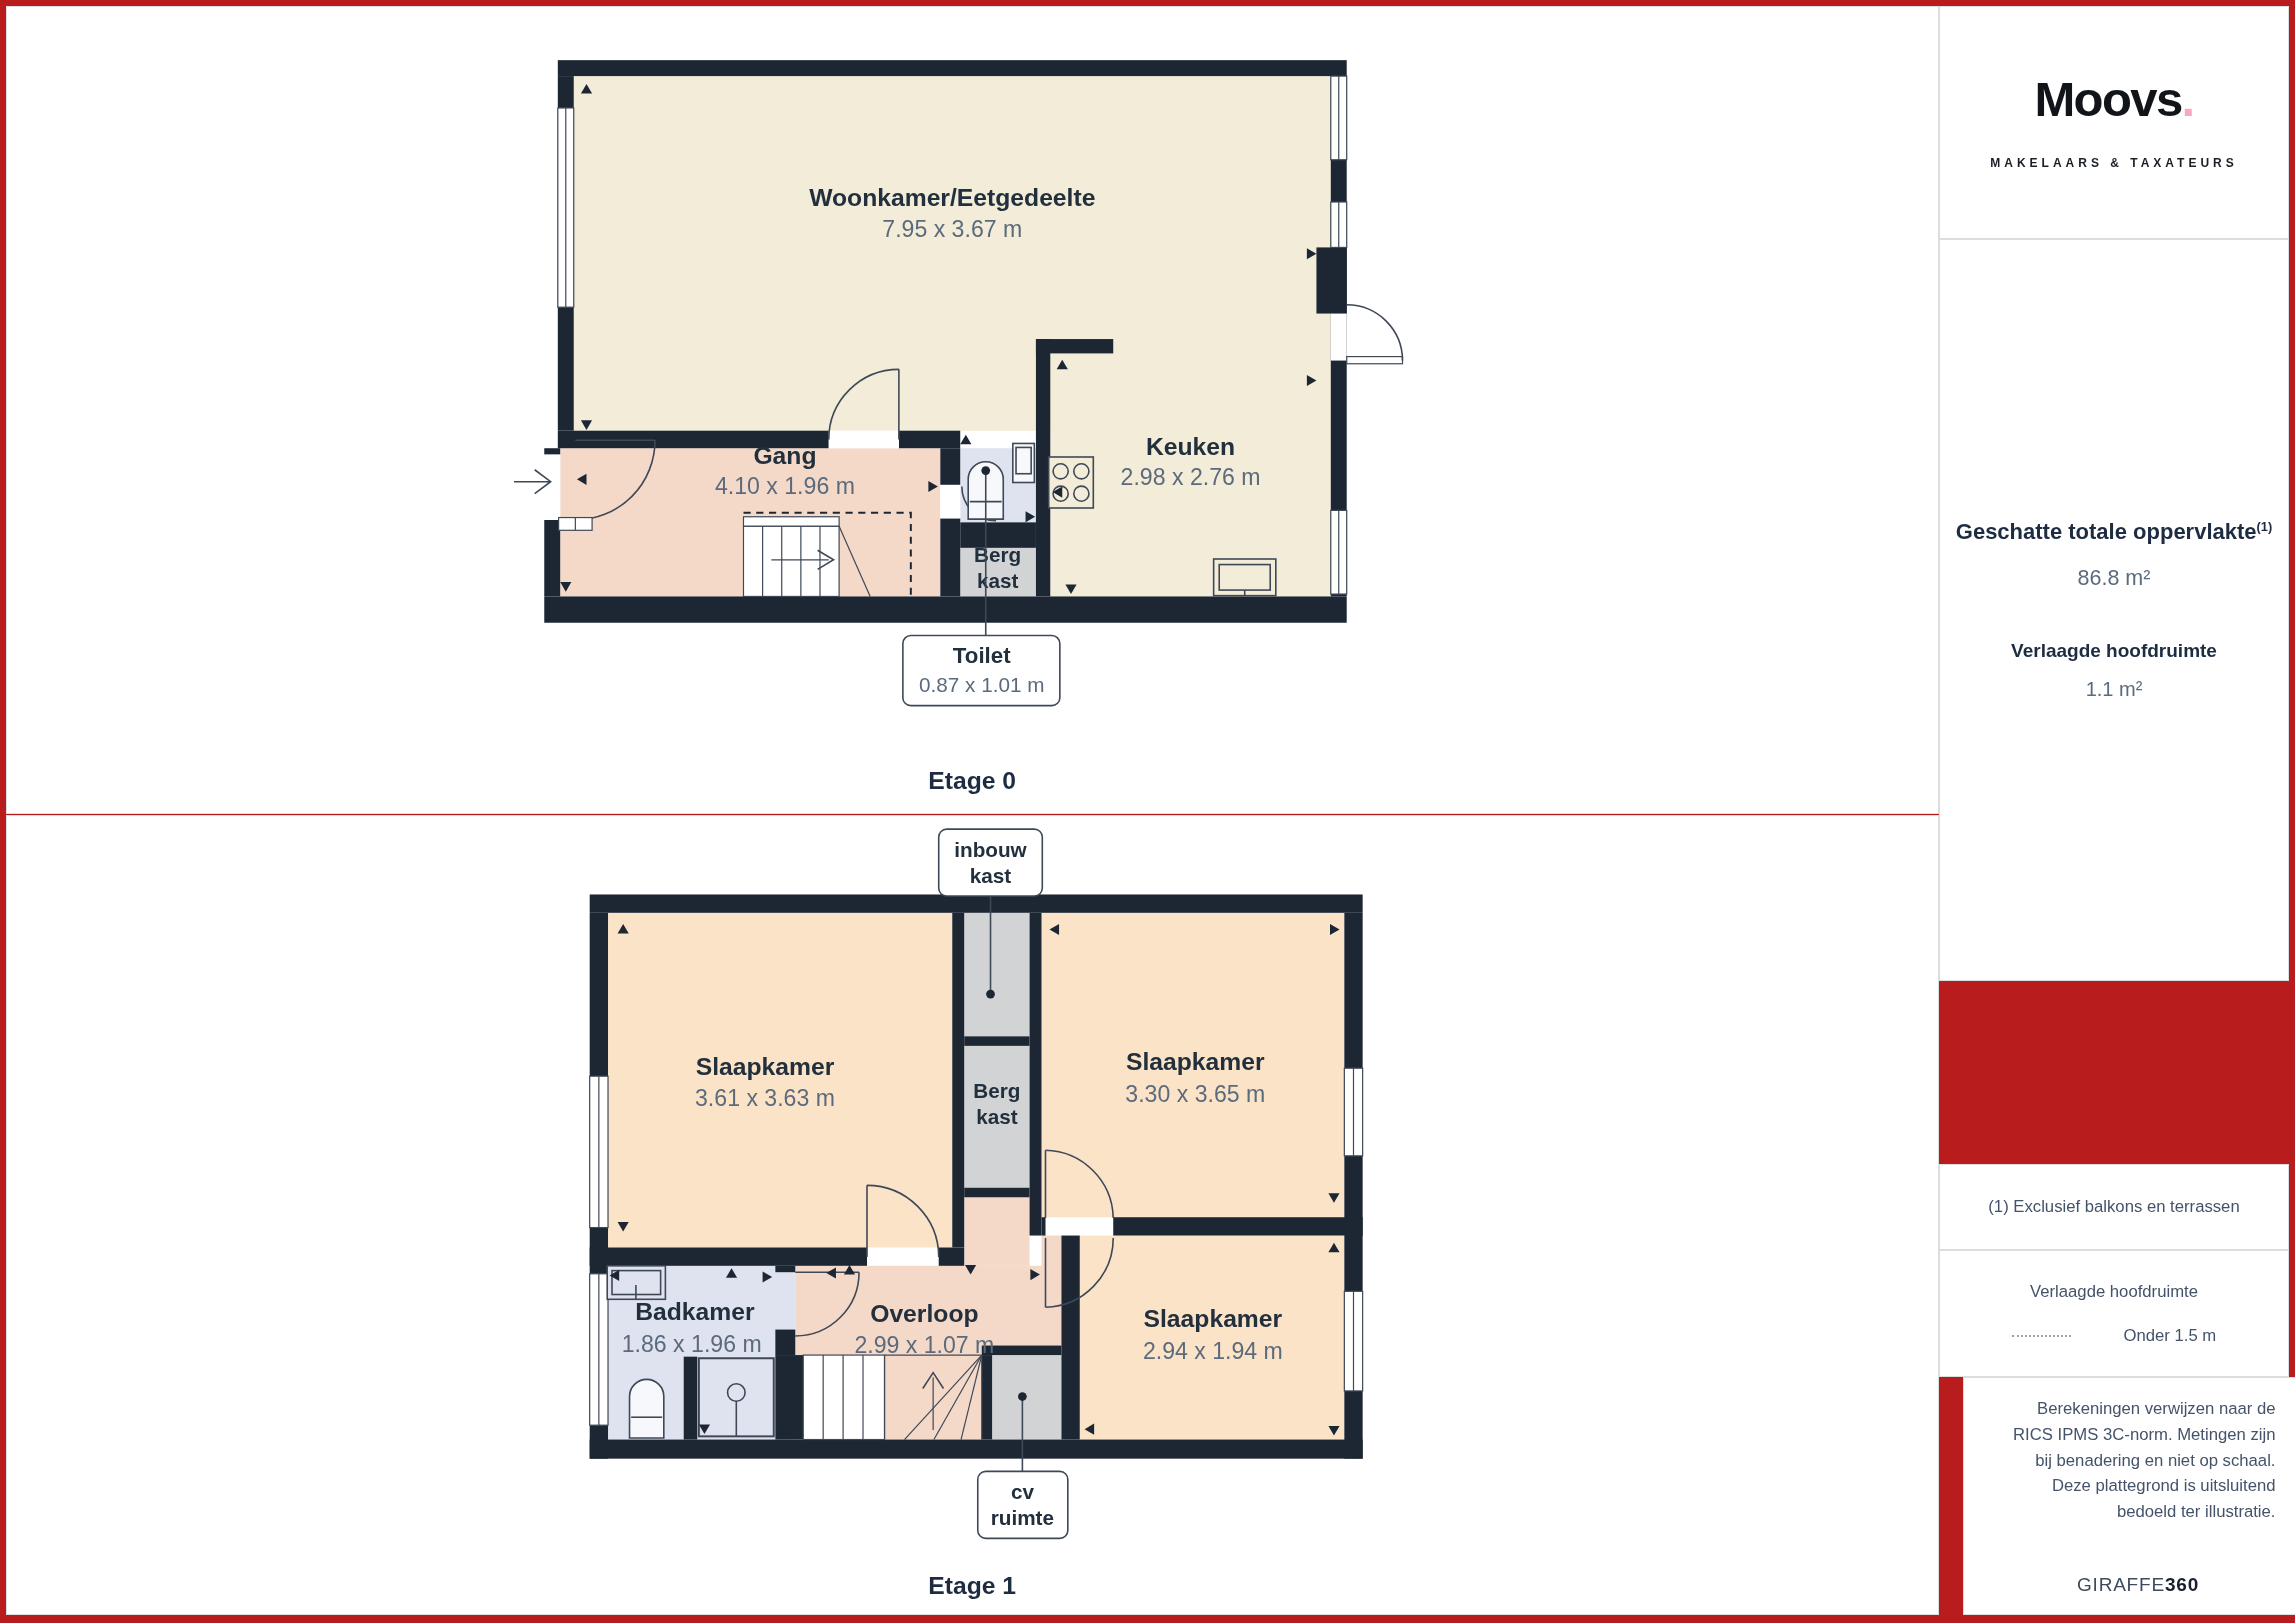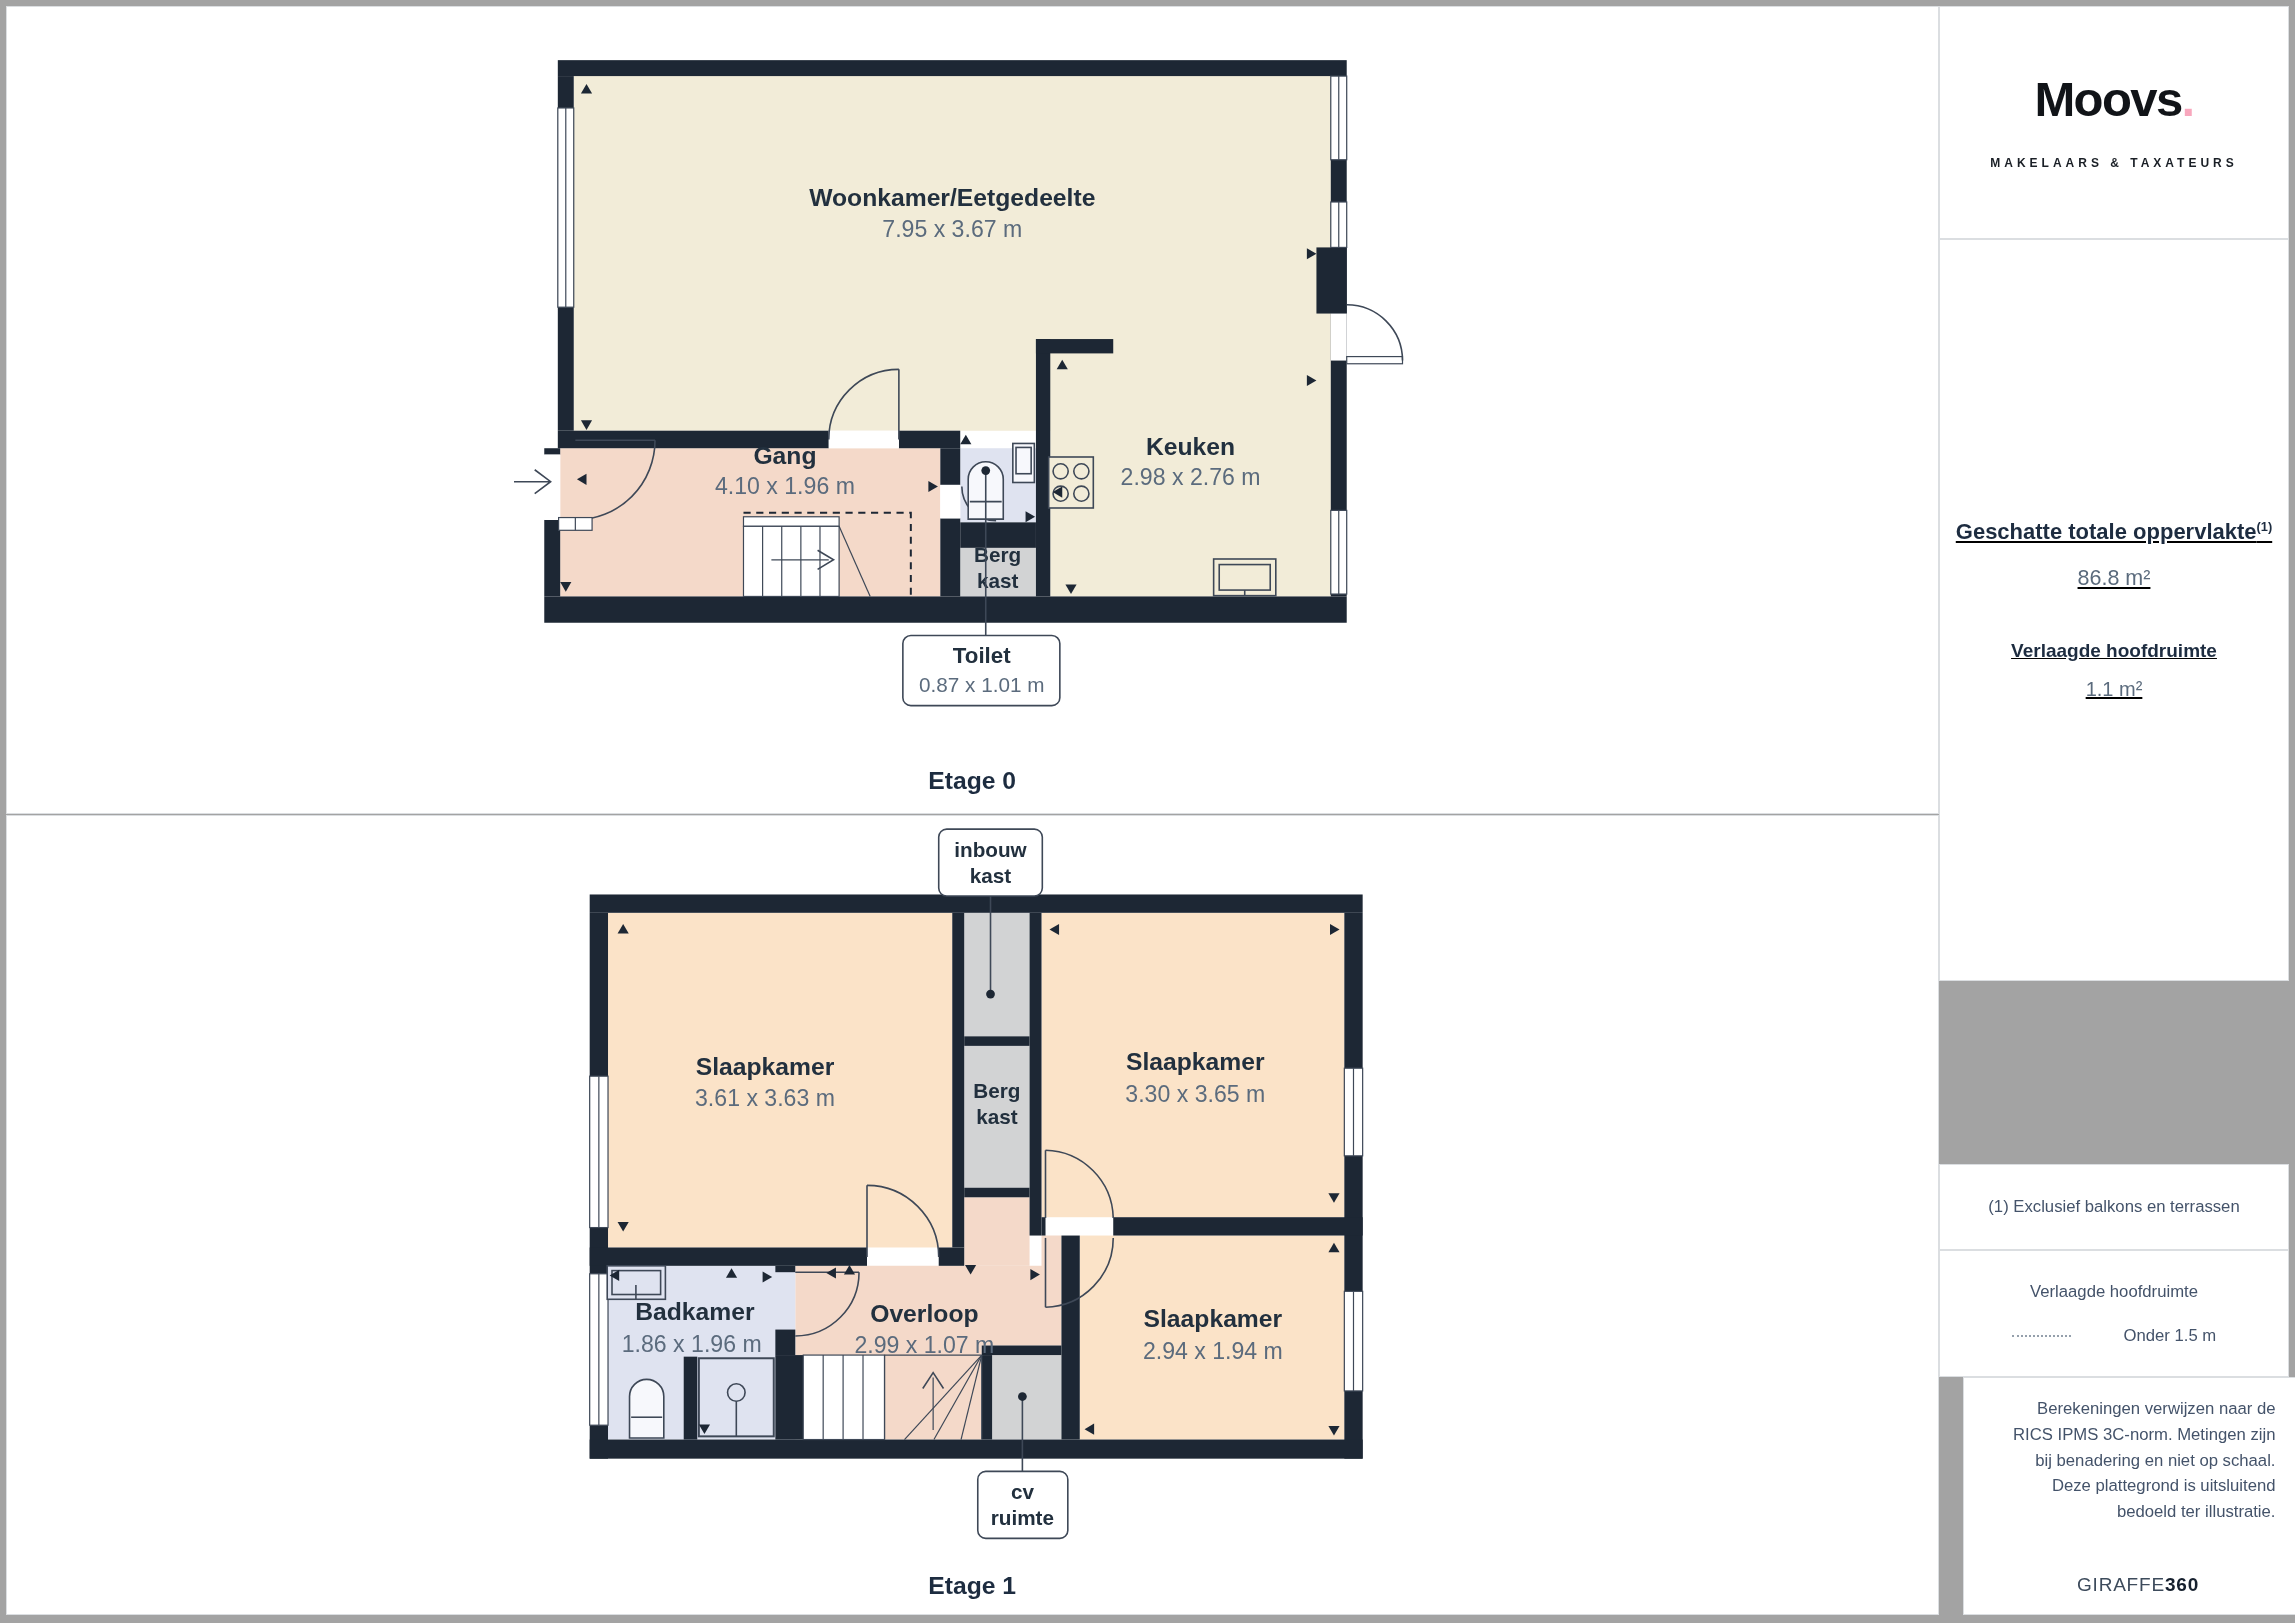--- a/index.html
+++ b/index.html
@@ -1,24 +1,24 @@
 <!DOCTYPE html>
 <html style="font-size:12.8px"><head>
 <meta charset="utf-8">
 <style>
   html,body{margin:0;padding:0;background:#fff;}
-  .page{position:relative;width:2295px;height:1624px;background:#a3a3a3;
+  .page{position:relative;width:2295px;height:1624px;background:#b91c1c;
         font-family:"Liberation Sans",sans-serif;overflow:hidden;}
   .panel{position:absolute;background:#fff;border:1.6px solid #dbdee1;box-sizing:border-box;}
   .p-floor0{left:6.4px;top:6.4px;width:1933px;height:808px;}
   .p-floor1{left:6.4px;top:815px;width:1933px;height:800px;}
   .p-logo{left:1939px;top:6.4px;width:350px;height:233px;display:flex;flex-direction:column;
           align-items:center;justify-content:center;}
   .p-summary{left:1939px;top:239px;width:350px;height:742px;display:flex;flex-direction:column;
-          align-items:center;justify-content:center;text-align:center;text-decoration:underline;}
+          align-items:center;justify-content:center;text-align:center;}
   .p-footnote{left:1939px;top:1164px;width:350px;height:86px;display:flex;align-items:center;
           justify-content:center;text-align:center;}
   .p-legend{left:1939px;top:1250px;width:350px;height:127px;display:flex;flex-direction:column;
           align-items:center;justify-content:center;}
   .p-disclaimer{left:1963px;top:1377px;width:350px;height:238px;display:flex;flex-direction:column;
           align-items:center;justify-content:center;text-align:right;}
   .logo{font-size:49px;font-weight:800;letter-spacing:-1.6px;color:#111418;line-height:1;}
   .logo .dot{color:#f8a7bd;}
   .tagline{margin-top:32px;font-size:12px;font-weight:600;letter-spacing:4px;color:#1a1f26;}
   .sum-title{font-size:22px;font-weight:700;color:#1d2c40;}

